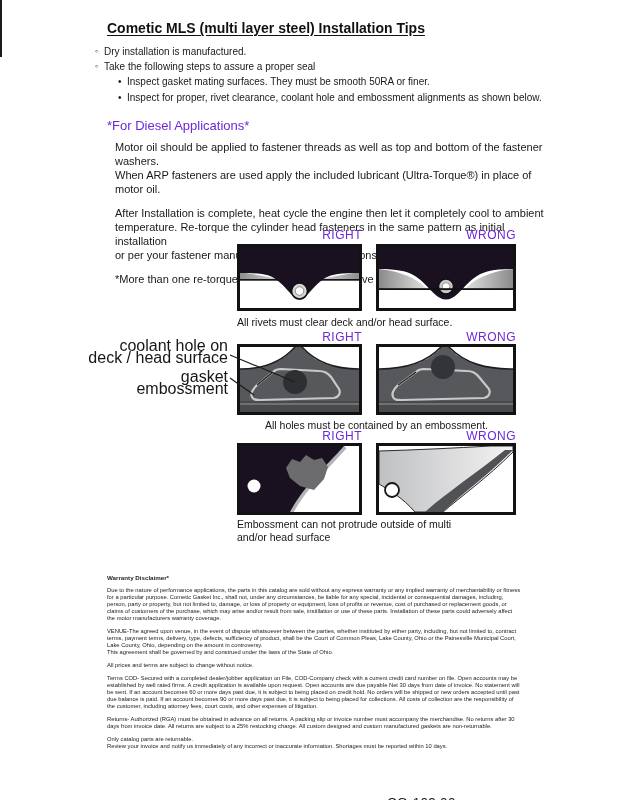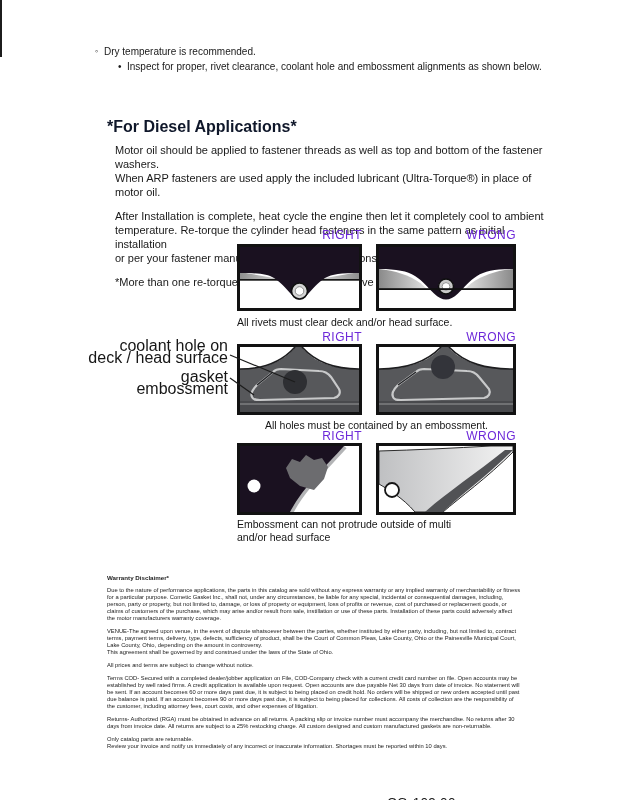--- a/index.html
+++ b/index.html
@@ -11,44 +11,47 @@
   .doc-title{
     position:absolute;left:107px;top:20px;font-size:14px;font-weight:bold;color:#111;
     text-decoration:underline;text-underline-offset:2px;white-space:nowrap;
   }
   .tips{position:absolute;left:95px;top:44px;width:470px;font-size:10px;line-height:15.2px;color:#191919;}
   .tip-row{white-space:nowrap;}
   .tip-row .b{display:inline-block;width:9px;font-size:9px;vertical-align:top;}
   .tip-sub{padding-left:23px;}
   .tip-sub .b{width:9px;font-size:10px;}
   .diesel{position:absolute;left:107px;top:118px;width:448px;color:#191919;}
-  .diesel-h{font-size:16px;font-weight:bold;margin:0 0 7px 0;color:#0f172a;}
+  .diesel-h{font-size:13px;font-weight:normal;margin:0 0 7px 0;color:#6d28d9;}
   .diesel p{margin:0 0 10px 8px;font-size:11px;line-height:14px;white-space:pre-line;}
   .fig-label{position:absolute;font-size:12px;letter-spacing:.5px;color:#6d28d9;text-align:right;white-space:nowrap;}
   .dbox{position:absolute;border:3px solid #121212;background:#fff;line-height:0;}
   .dbox svg{display:block;}
   .fig-caption{position:absolute;font-size:10.5px;line-height:12.5px;color:#161616;}
   .ann{position:absolute;font-size:16px;line-height:11.5px;text-align:right;color:#161616;}
   .overlay{position:absolute;pointer-events:none;}
   .legal{position:absolute;left:107px;top:574px;width:414px;color:#222;}
   .legal-h{font-size:6.2px;font-weight:bold;margin:0 0 6px 0;}
   .lg-p{font-size:5.8px;line-height:7px;margin:0 0 6px 0;text-align:left;}
   .lg-p.tight{margin:0;}
   .footer-code{position:absolute;left:387px;top:752px;font-size:13.5px;letter-spacing:.3px;color:#161616;white-space:nowrap;margin-top:43px;}
 </style>
 </head>
 <body>
 
 <div class="page">
 
   <div class="scan-mark"></div>
 
+  <div class="doc-title">Cometic MLS (multi layer steel) Installation Tips</div>
 
   <div class="tips">
-    <div class="tip-row"><span class="b">◦</span><span>Dry temperature is recommended.</span></div>
+    <div class="tip-row"><span class="b">◦</span><span>Dry installation is manufactured.</span></div>
+    <div class="tip-row"><span class="b">◦</span><span>Take the following steps to assure a proper seal</span></div>
+    <div class="tip-row tip-sub"><span class="b">•</span><span>Inspect gasket mating surfaces.  They must be smooth 50RA or finer.</span></div>
     <div class="tip-row tip-sub"><span class="b">•</span><span>Inspect for proper, rivet clearance, coolant hole and embossment alignments as shown below.</span></div>
   </div>
 
   <div class="diesel">
     <div class="diesel-h">*For Diesel Applications*</div>
     <p>Motor oil should be applied to fastener threads as well as top and bottom of the fastener washers.
 When ARP fasteners are used apply the included lubricant (Ultra-Torque®) in place of motor oil.</p>
     <p>After Installation is complete, heat cycle the engine then let it completely cool to ambient
 temperature. Re-torque the cylinder head fasteners in the same pattern as initial installation
 or per your fastener manufacturer's recommendations.</p>

